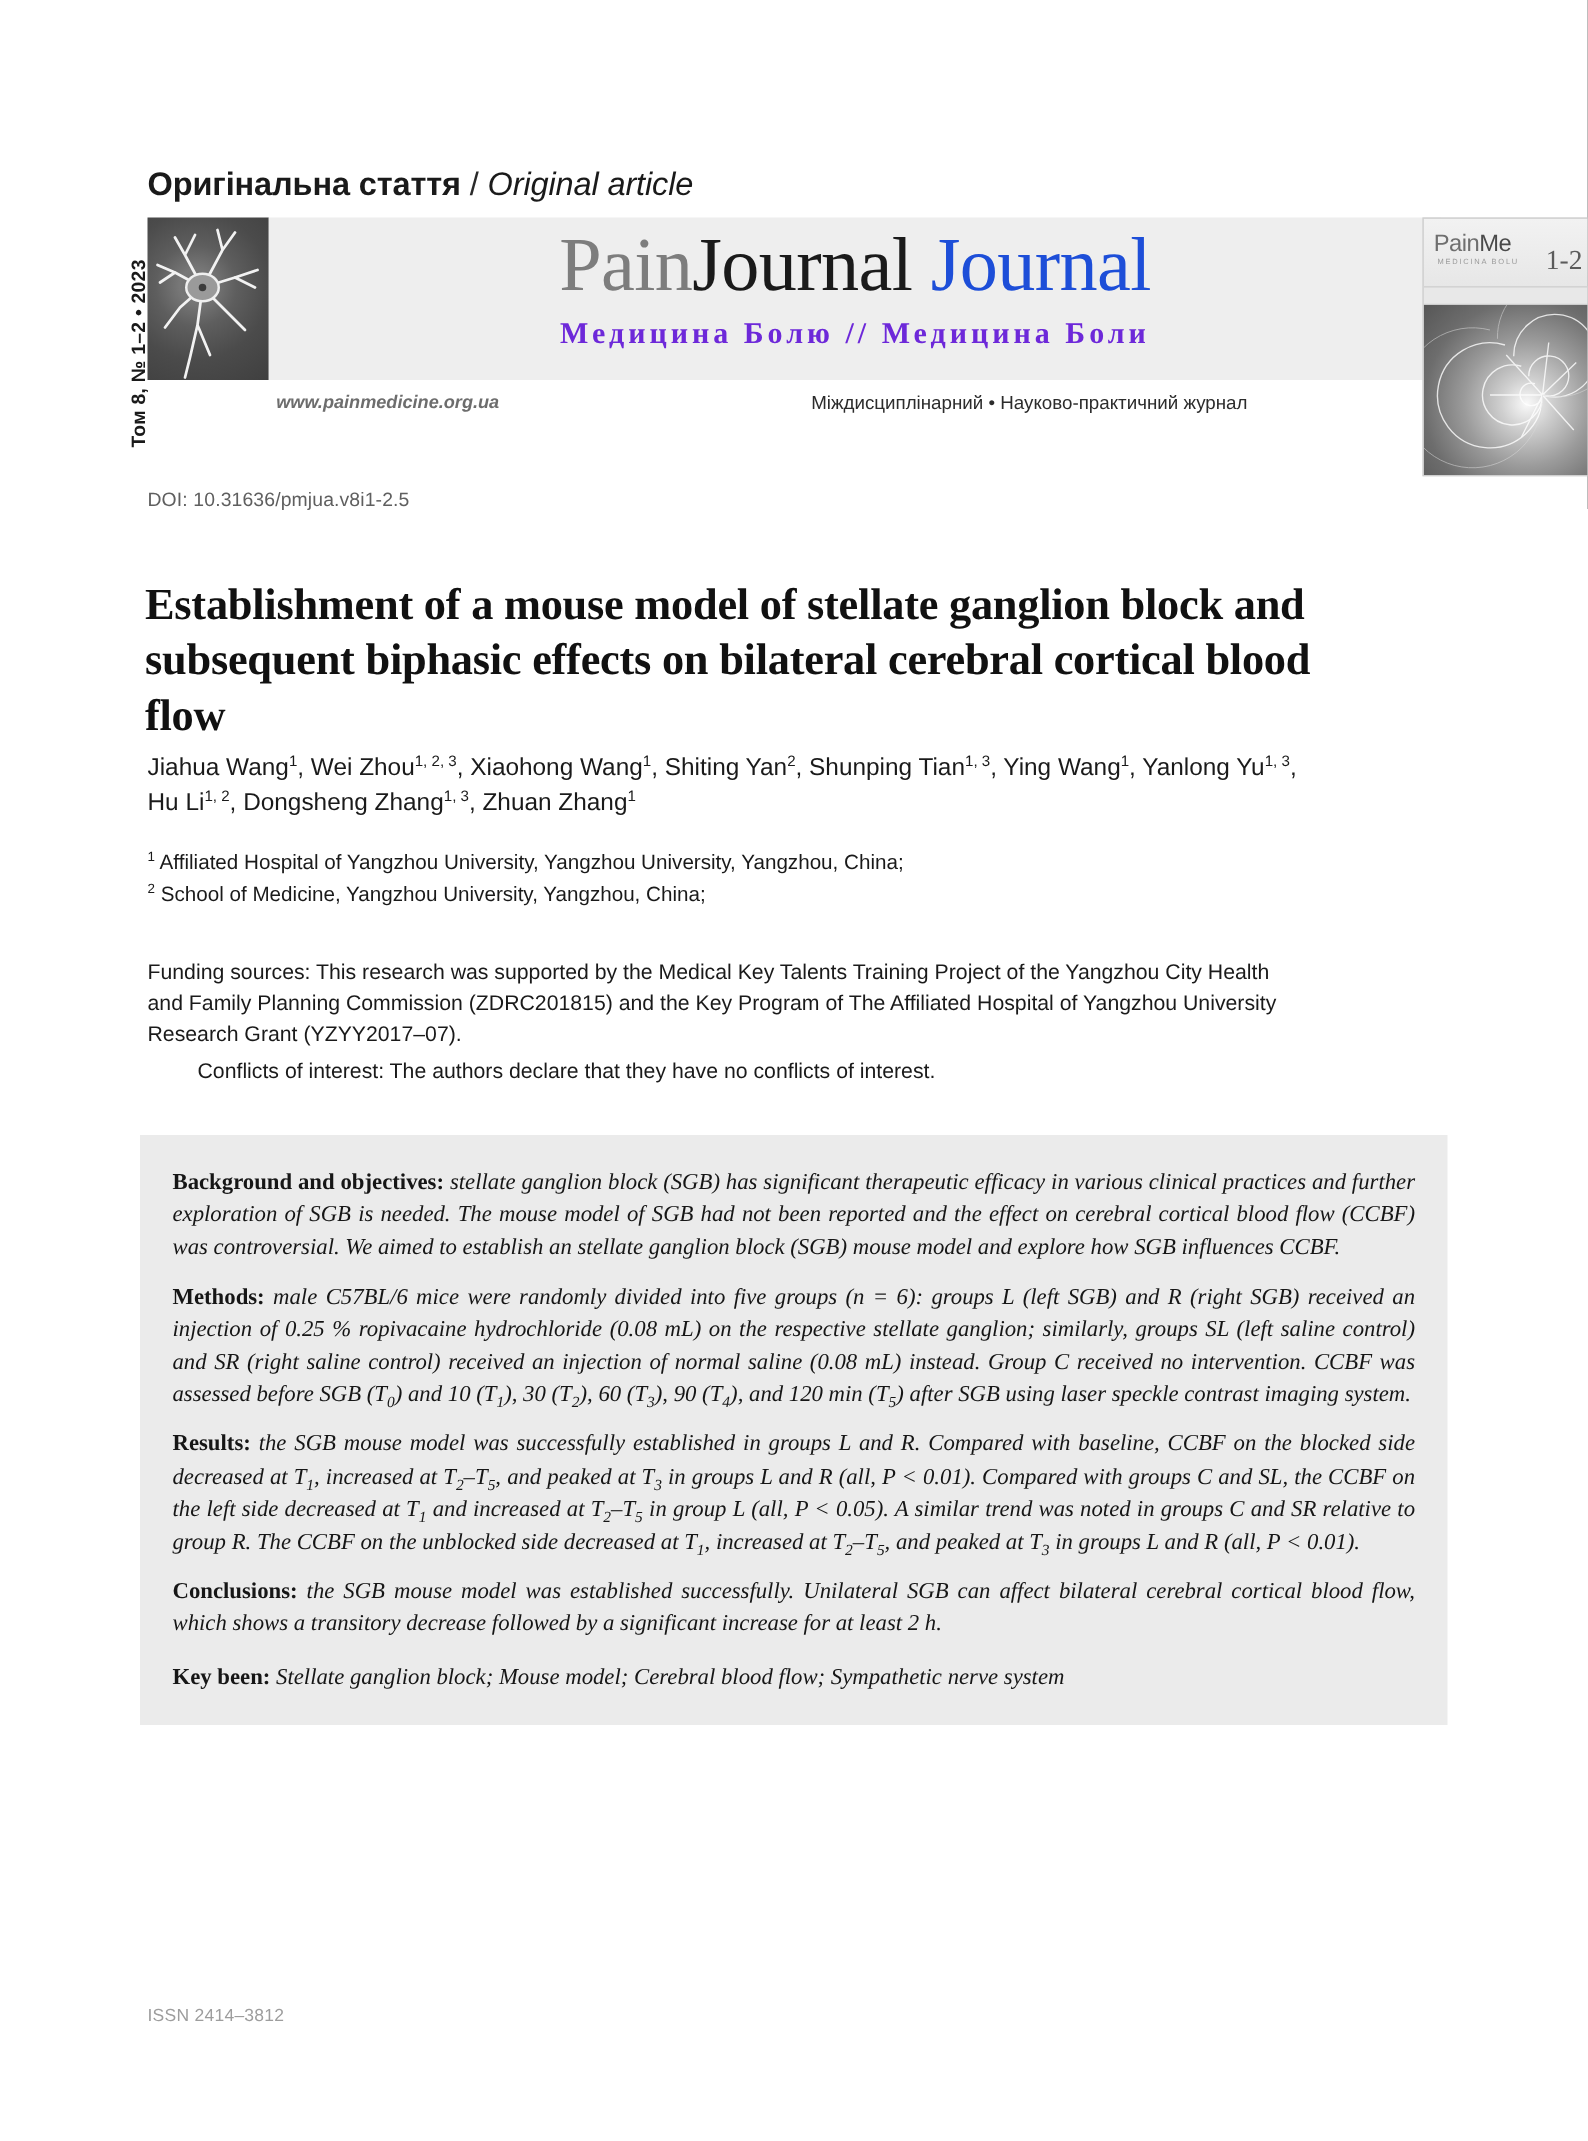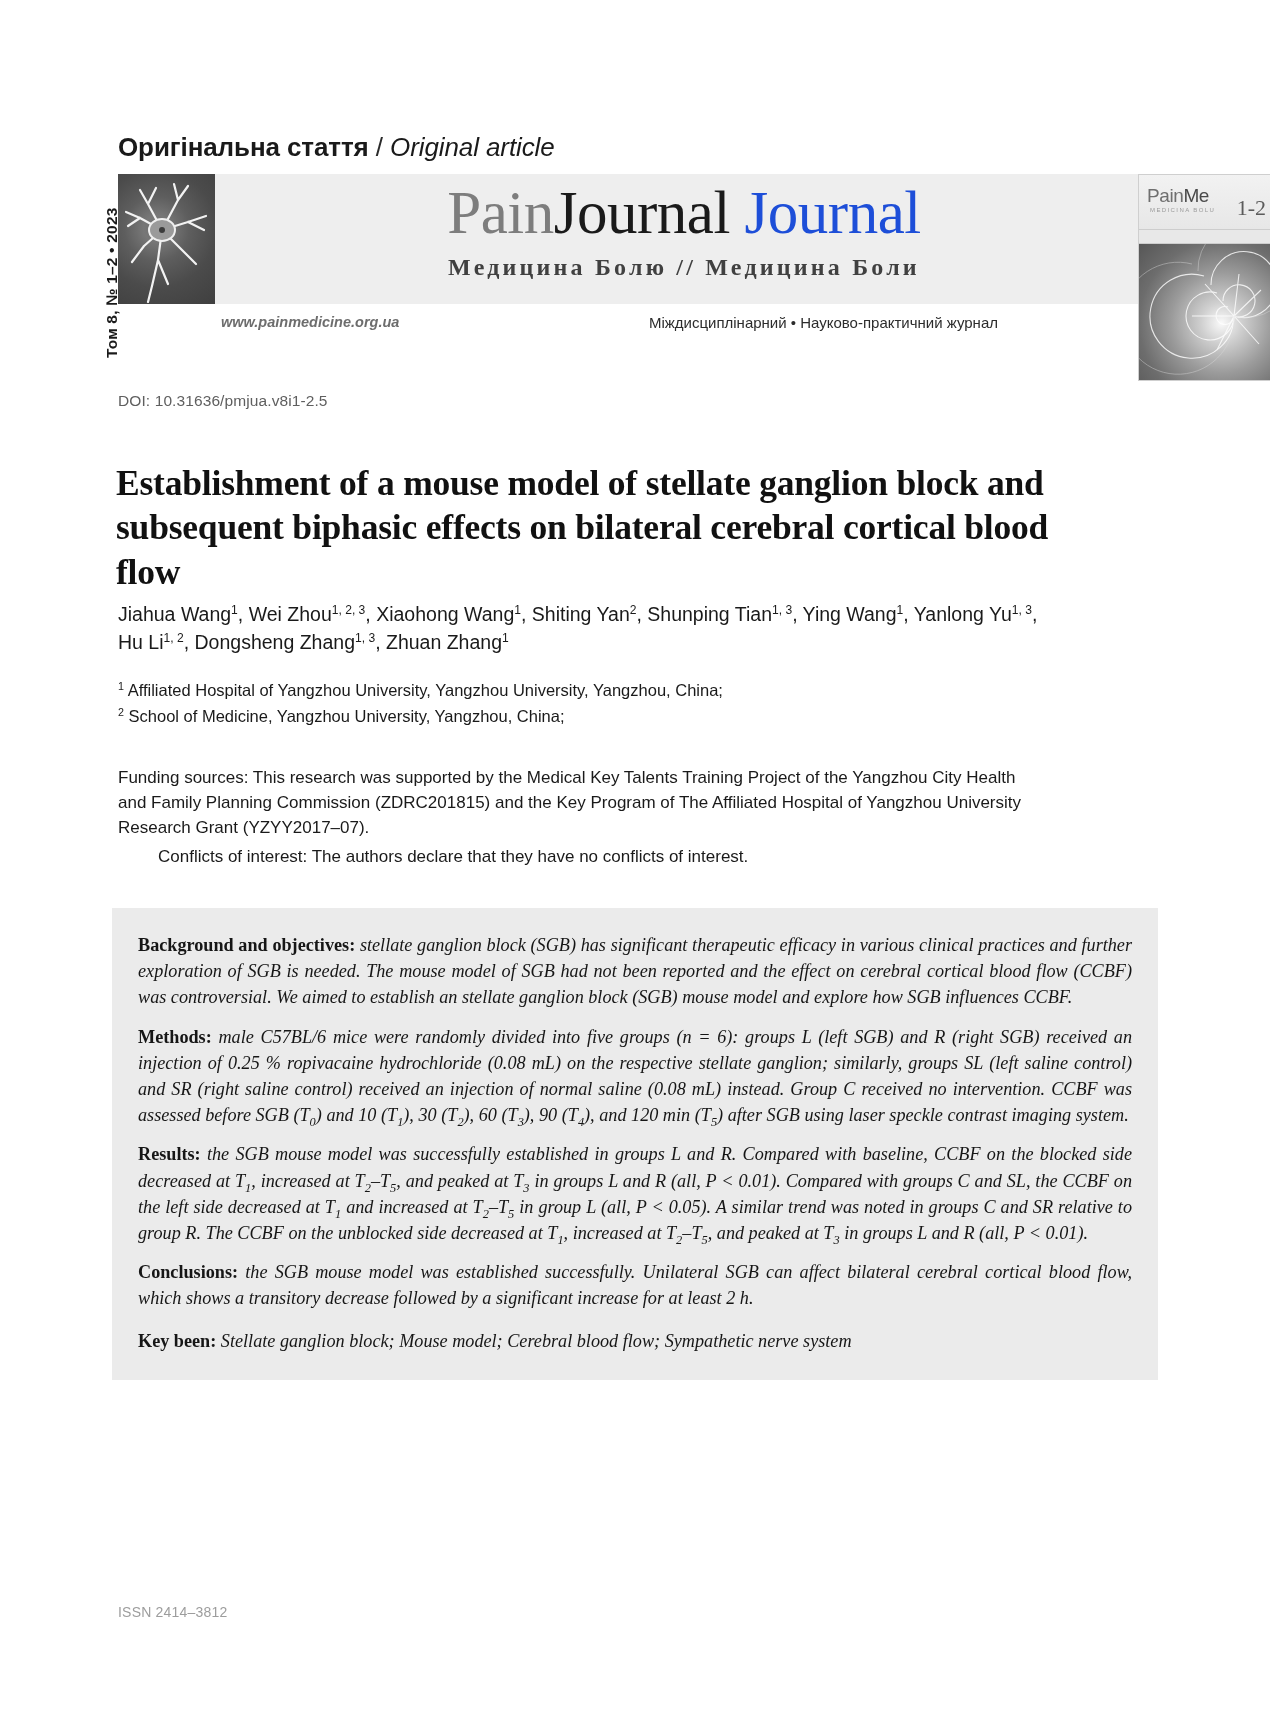--- a/index.html
+++ b/index.html
@@ -93,21 +93,21 @@
   .journal-title .journal { color: #1d4ed8; }
   .journal-sub {
     position: absolute;
     left: 0; right: 0;
     top: 80px;
     text-align: center;
     font-family: "Liberation Serif", serif;
     font-weight: bold;
     font-size: 24px;
     letter-spacing: 3.2px;
-    color: #404040;
+    color: #6d28d9;
     white-space: nowrap;
   }
 
   .cover {
     position: absolute;
     left: 1020px;
     top: 0px;
     width: 133px;
     height: 205px;
     background: #d8d8d8;

